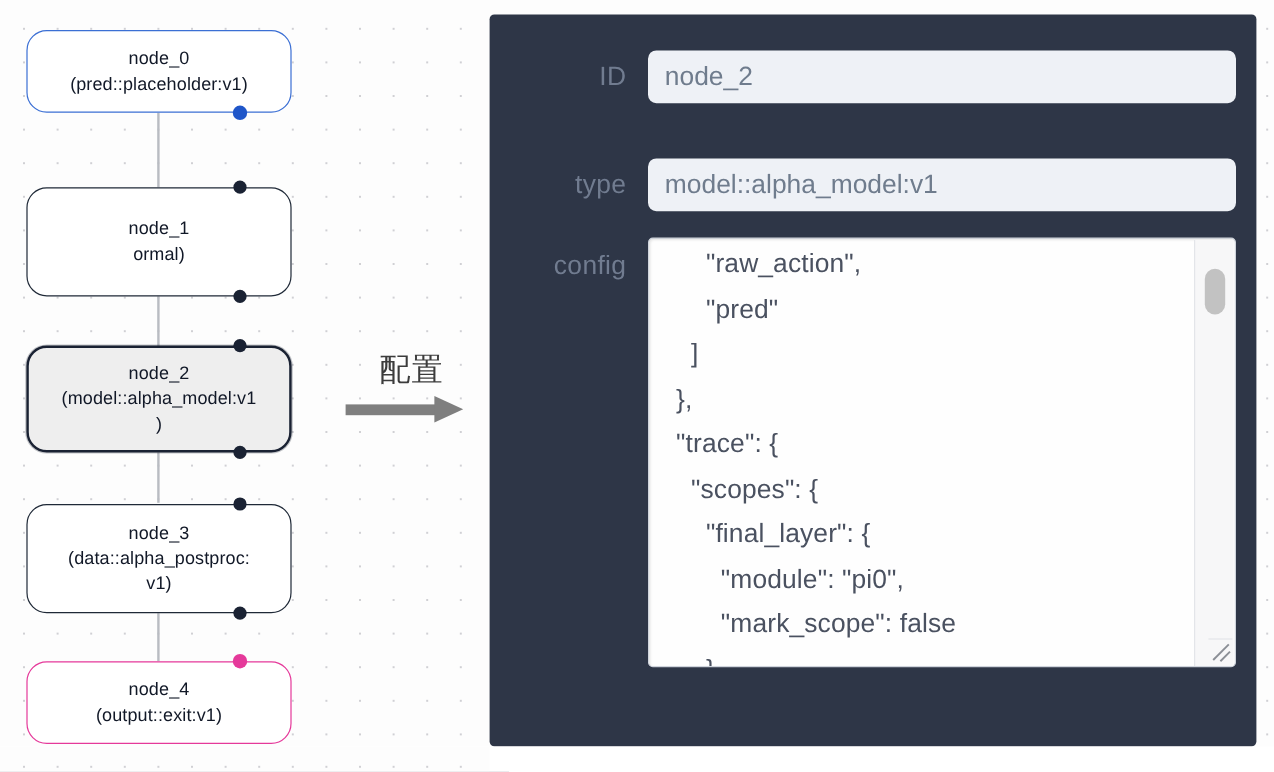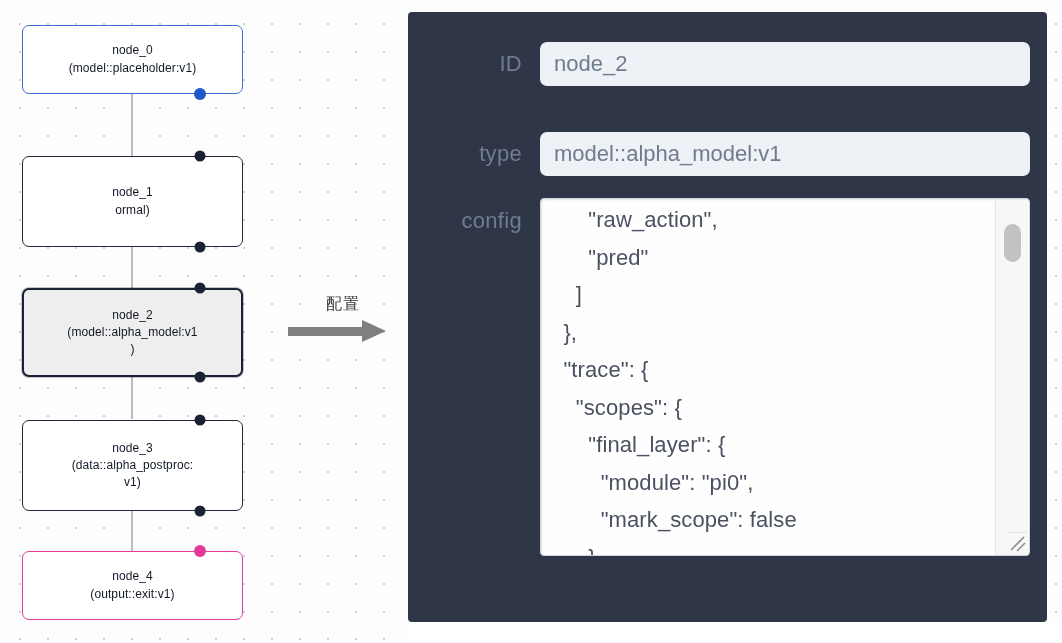--- a/index.html
+++ b/index.html
@@ -25,28 +25,28 @@
     left: 0; top: 0;
     width: 400px; height: 643px;
   }
   .node {
     position: absolute;
     left: 22px;
     width: 221px;
     box-sizing: border-box;
     background: #ffffff;
     border: 1.6px solid #1f2937;
-    border-radius: 7px;
+    border-radius: 17px;
     display: flex;
     flex-direction: column;
     align-items: center;
     justify-content: center;
     text-align: center;
     color: #111827;
-    font-size: 12px;
+    font-size: 15px;
     line-height: 1.42;
     letter-spacing: .1px;
     padding: 4px 8px;
     z-index: 3;
   }
   .node .nline { display: block; white-space: pre-wrap; word-break: break-all; }
   .node.input  { border-color: #3b6fd4; border-width: 1.3px; }
   .node.output { border-color: #e5399a; border-width: 1.5px; }
   .node.selected {
     background: #eeeeee;
@@ -78,21 +78,21 @@
 
   
   #annotation {
     position: absolute;
     left: 288px; top: 296px;
     width: 110px;
     z-index: 6;
   }
   #annotation .cn-label {
     font-family: "DejaVu Sans", sans-serif;
-    font-size: 16px;
+    font-size: 26px;
     color: #3c3c3c;
     text-align: center;
     letter-spacing: 1px;
     line-height: 1;
     margin-bottom: 8px;
   }
   #annotation .arrow {
     position: relative;
     height: 22px;
   }
@@ -251,21 +251,21 @@
 
   <div id="graph">
 
     <div class="edge" style="top:94px;height:62px;"></div>
     <div class="edge" style="top:247px;height:62px;"></div>
     <div class="edge" style="top:377px;height:42px;"></div>
     <div class="edge" style="top:511px;height:40px;"></div>
 
     <div class="node input" style="top:25px;height:69px;">
       <span class="nline">node_0</span>
-      <span class="nline">(model::placeholder:v1)</span>
+      <span class="nline">(pred::placeholder:v1)</span>
     </div>
     <div class="handle blue" style="top:94px;"></div>
 
     <div class="node" style="top:156px;height:91px;">
       <span class="nline">node_1</span>
       <span class="nline">ormal)</span>
     </div>
     <div class="handle" style="top:156px;"></div>
     <div class="handle" style="top:247px;"></div>
 

